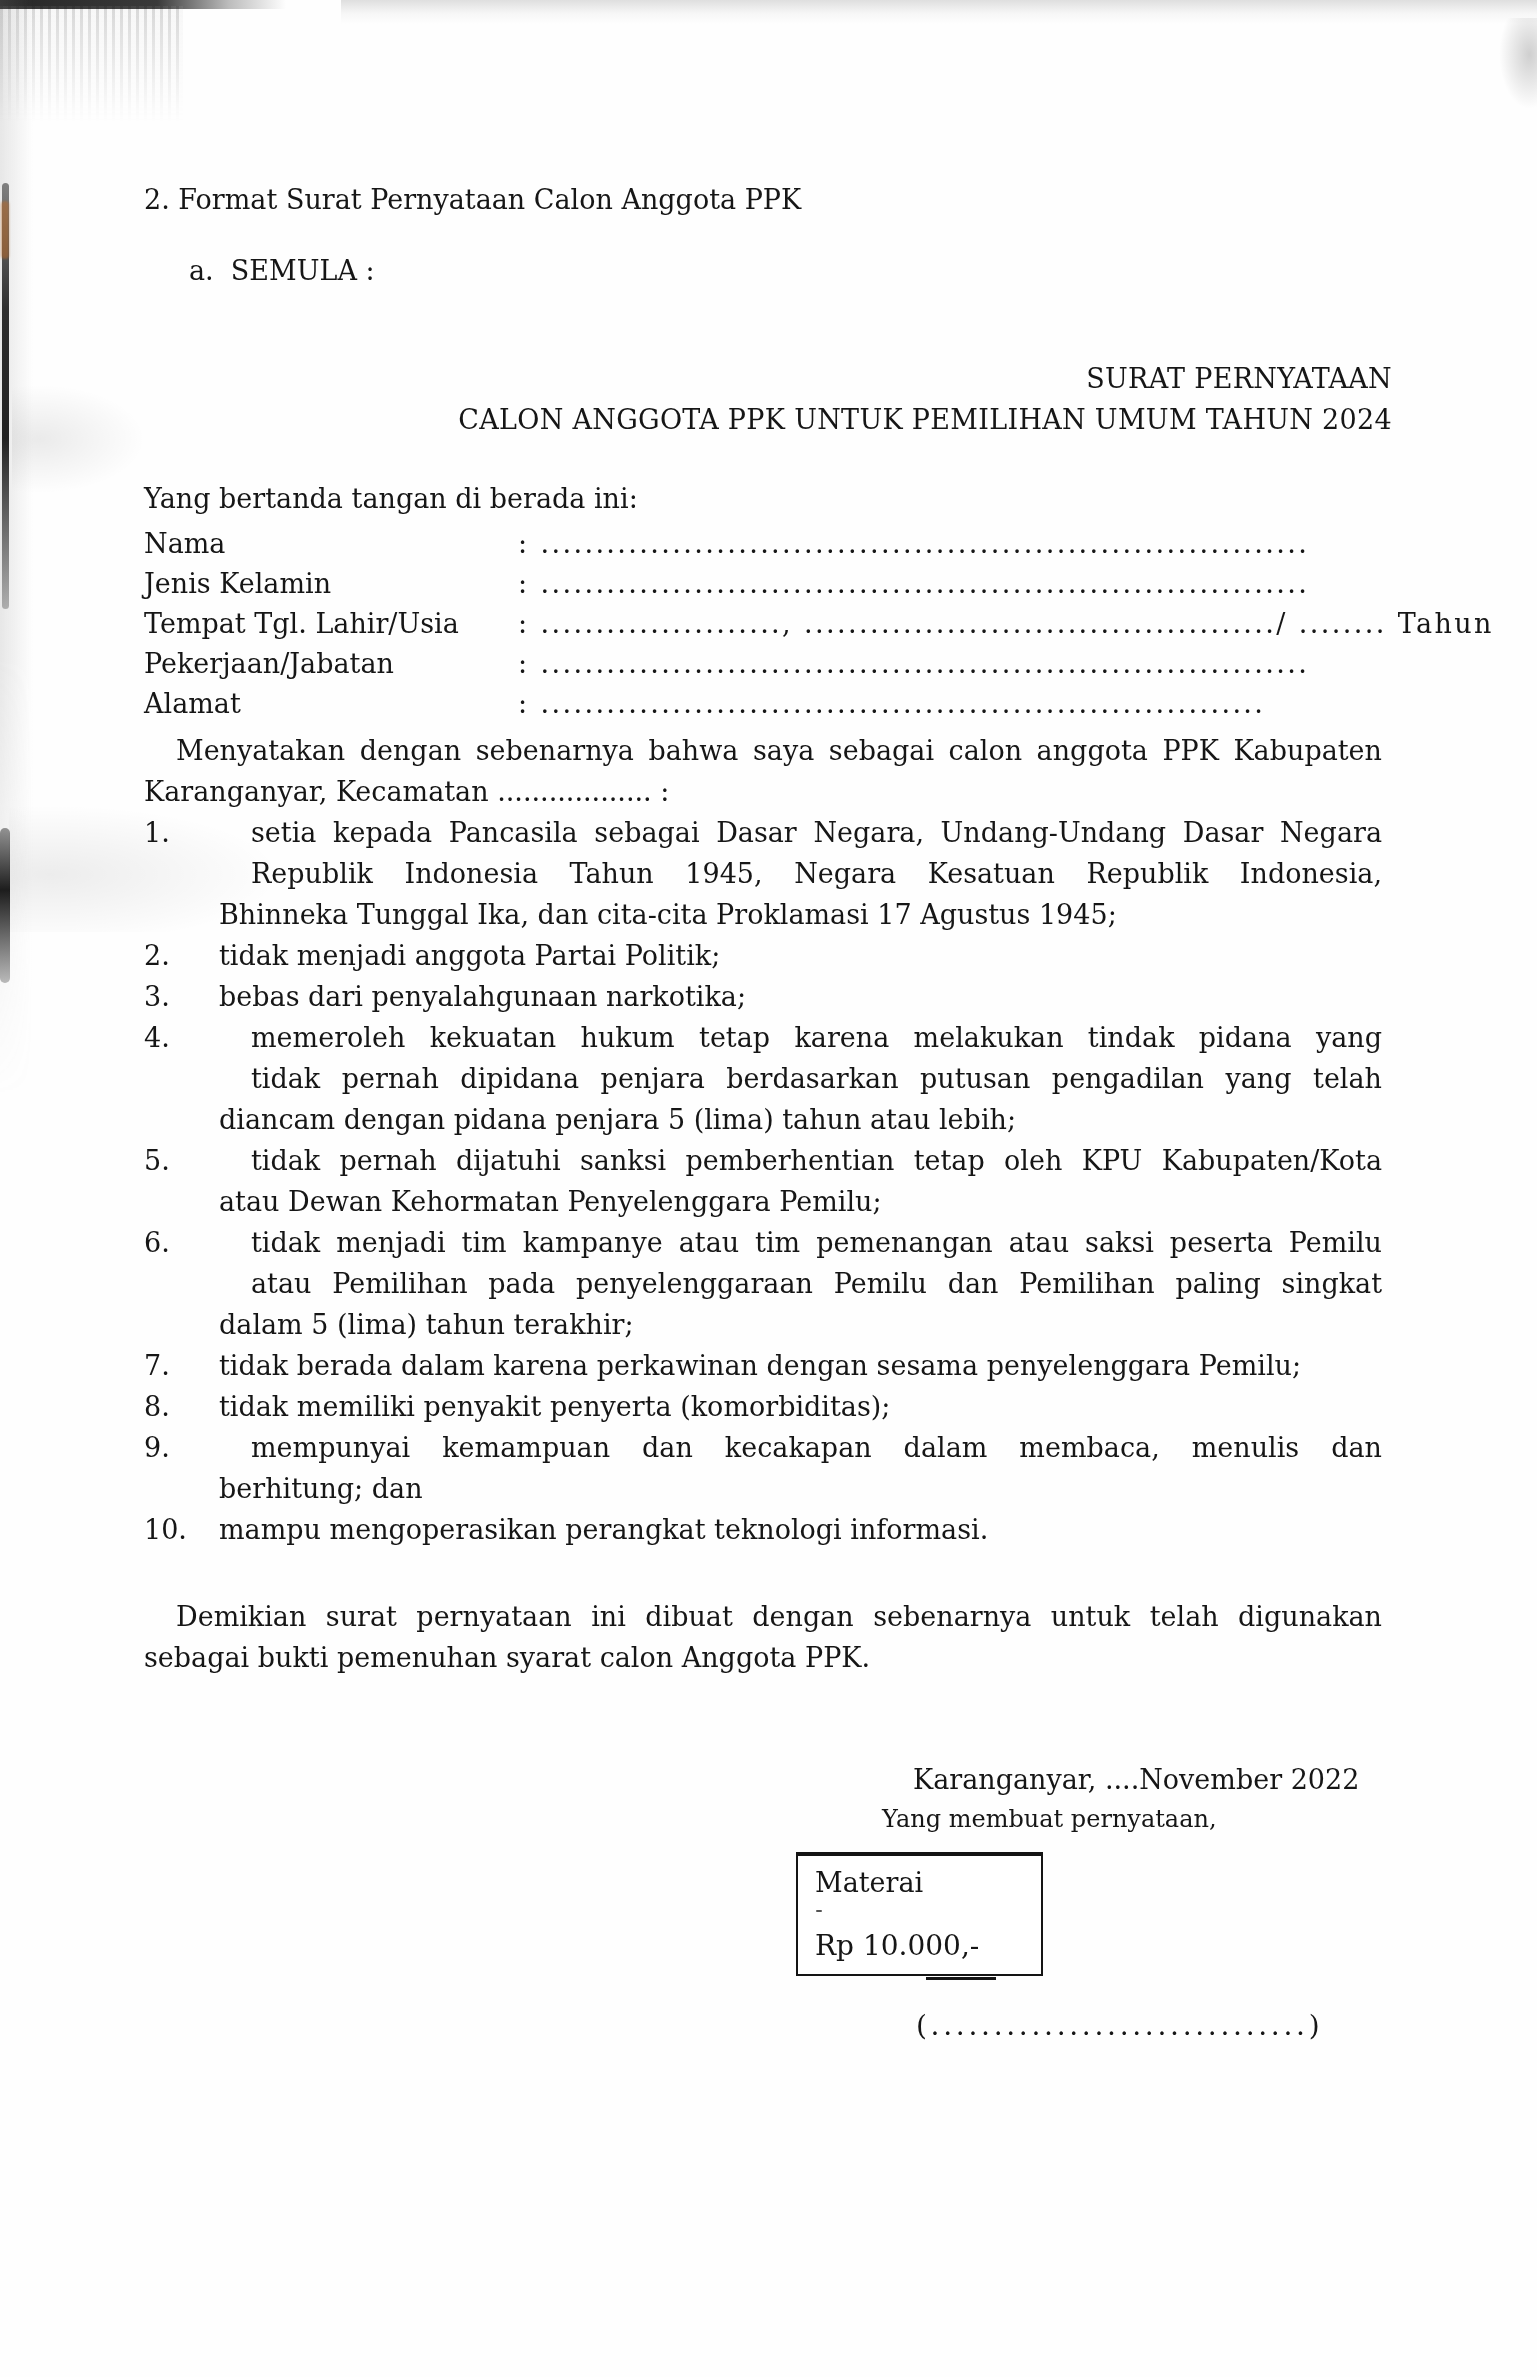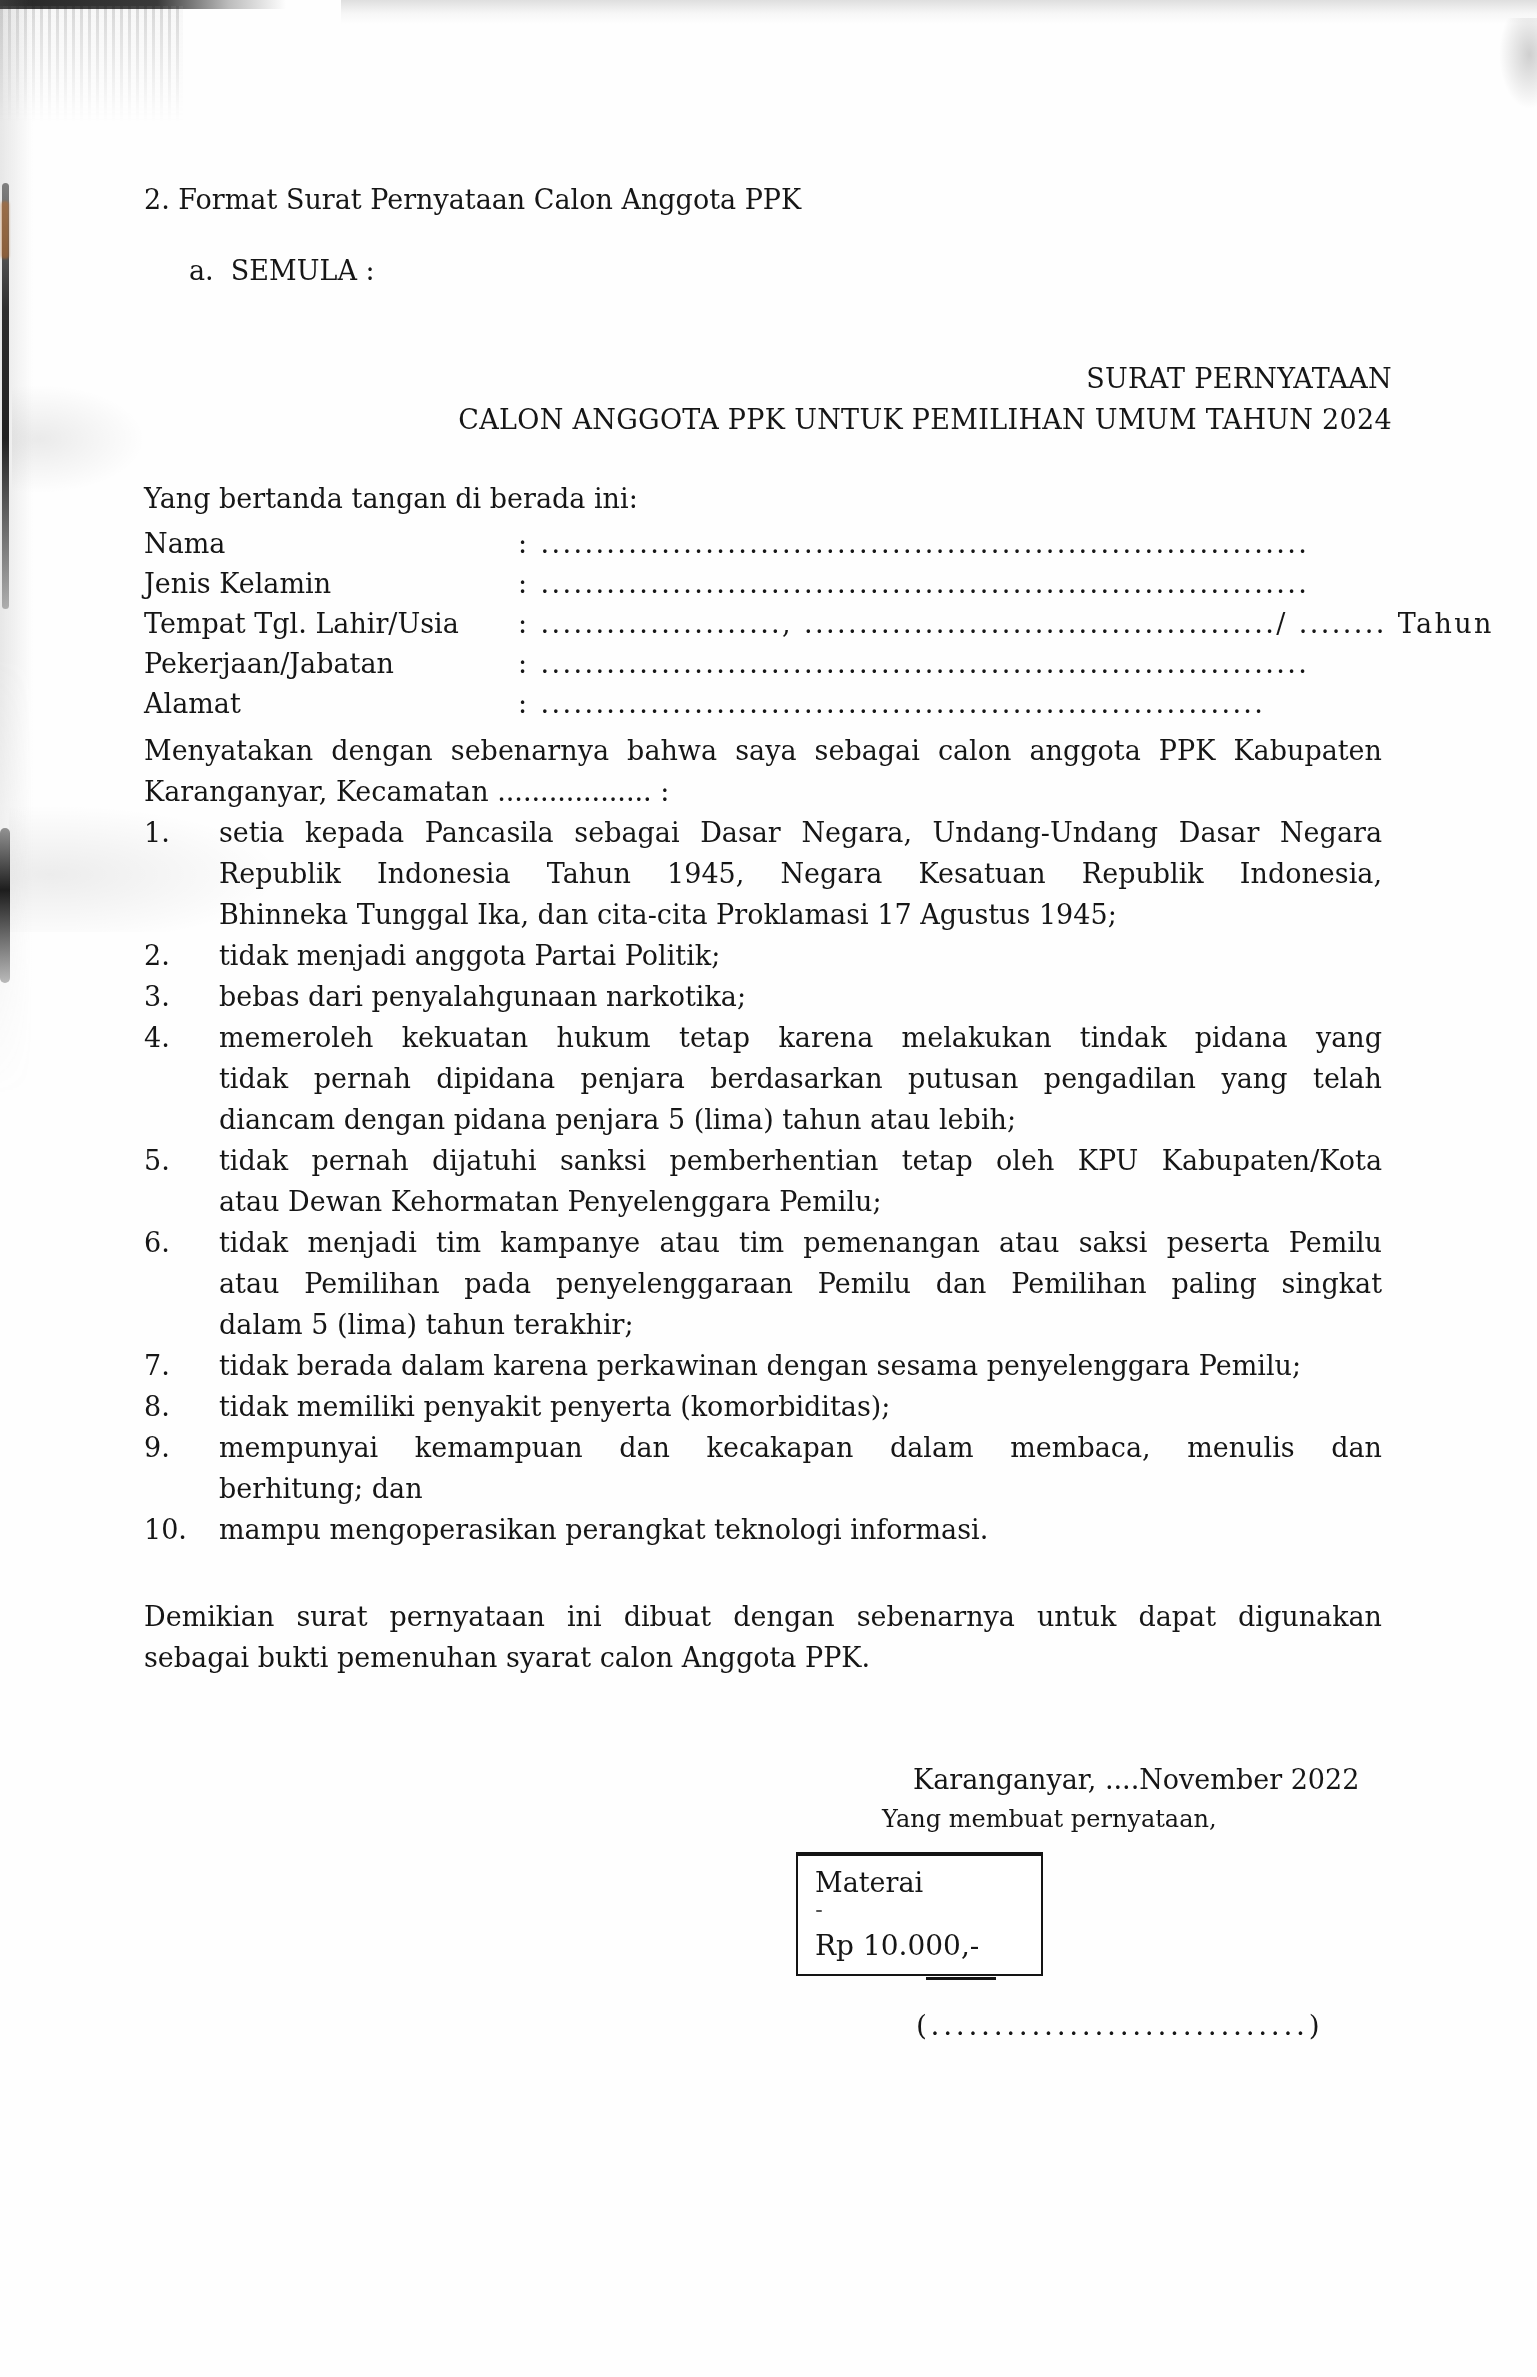--- a/index.html
+++ b/index.html
@@ -57,21 +57,21 @@
   }
   .art-smudge-b {
     left:9px; top:804px; width:274px; height:128px;
     background:radial-gradient(ellipse at 15% 55%, rgba(0,0,0,.07), rgba(255,255,255,0) 70%);
   }
 
   
   .t { font-size:27px; line-height:33px; white-space:pre; }
   .title-line { font-size:27px; line-height:41px; text-align:right; letter-spacing:0.3px; white-space:pre; }
   .para-line { display:block; font-size:27px; line-height:41px; }
-  .just { text-align:justify; text-align-last:justify; }
+  .just { text-align:justify; text-align-last:justify;margin-left:32px; }
   .left { text-align:left; }
 
   .heading-block { left:144px; top:183px; }
   .subheading-block { left:189px; top:254px; }
   .title-block { left:144px; top:358px; width:1248px; }
   .intro-block { left:144px; top:482px; }
 
   .form-block { left:144px; top:524px; width:1279px; }
   .form-row { position:relative; height:40px; }
   .form-label { font-size:27px; line-height:40px; white-space:pre; }
@@ -235,21 +235,21 @@
     <div class="list-item">
       <span class="item-num">10.</span>
       <div class="item-body">
         <span class="para-line left">mampu mengoperasikan perangkat teknologi informasi.</span>
       </div>
     </div>
 
   </div>
 
   <div class="abs closing-block">
-    <span class="para-line just">Demikian surat pernyataan ini dibuat dengan sebenarnya untuk dapat digunakan</span>
+    <span class="para-line just">Demikian surat pernyataan ini dibuat dengan sebenarnya untuk telah digunakan</span>
     <span class="para-line left">sebagai bukti pemenuhan syarat calon Anggota PPK.</span>
   </div>
 
   <div class="abs sig-date">Karanganyar, ....November 2022</div>
   <div class="abs sig-caption">Yang membuat pernyataan,</div>
 
   <div class="abs stamp-box">
     <span class="stamp-label">Materai</span>
     <span class="stamp-speck"></span>
     <span class="stamp-amount">Rp 10.000,-</span>

